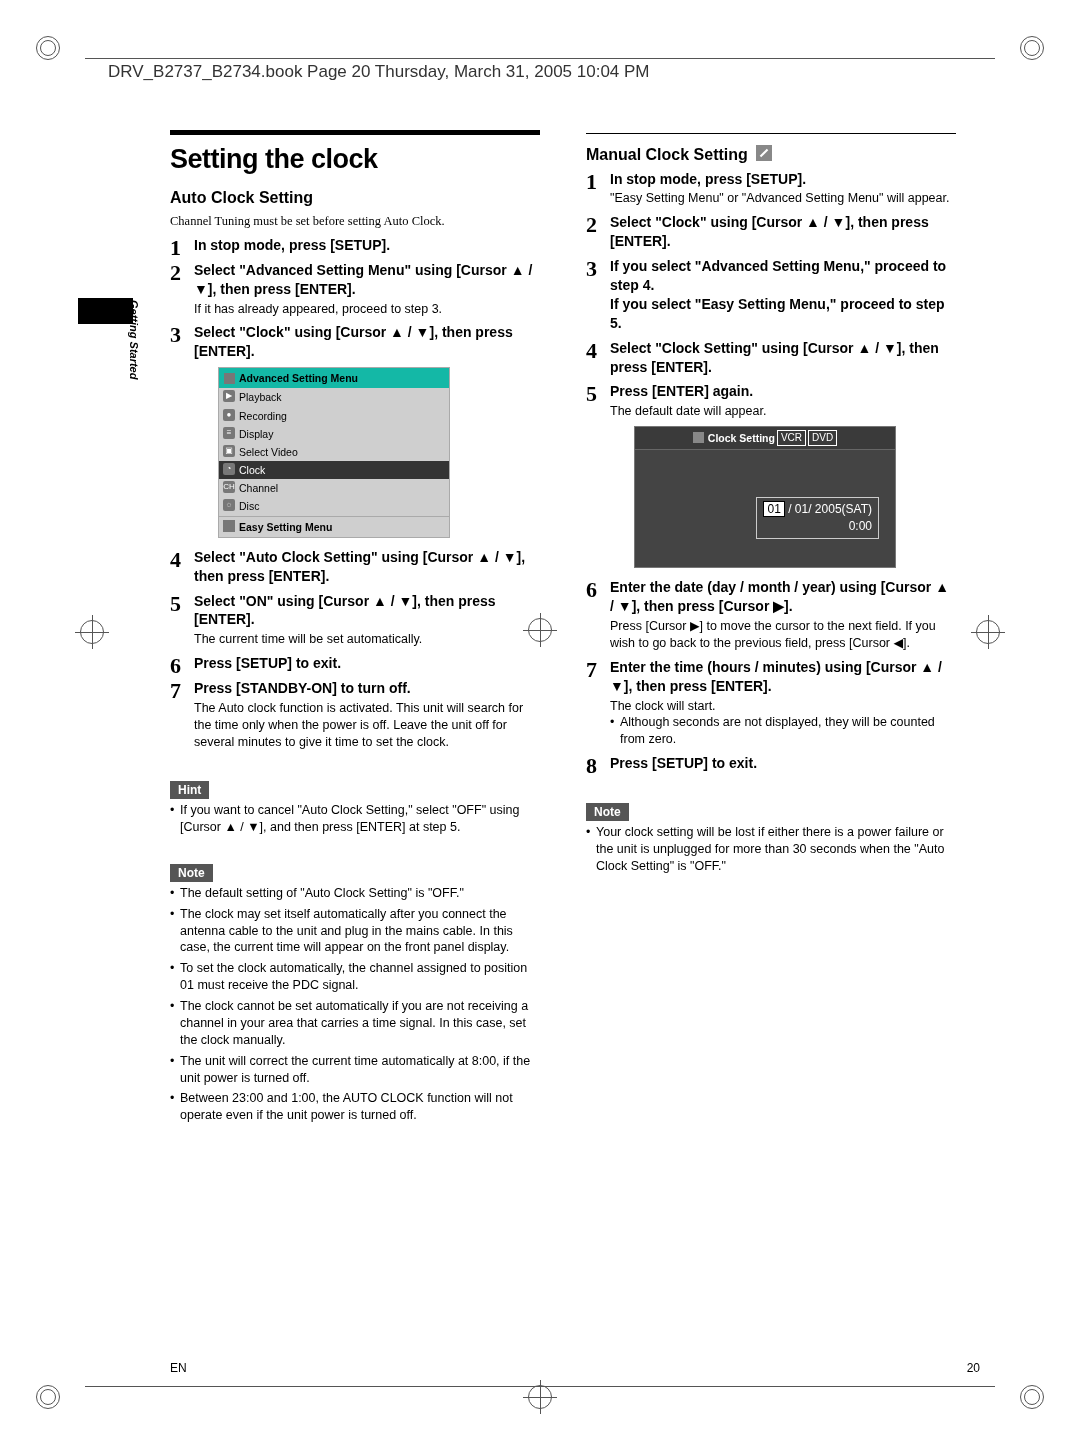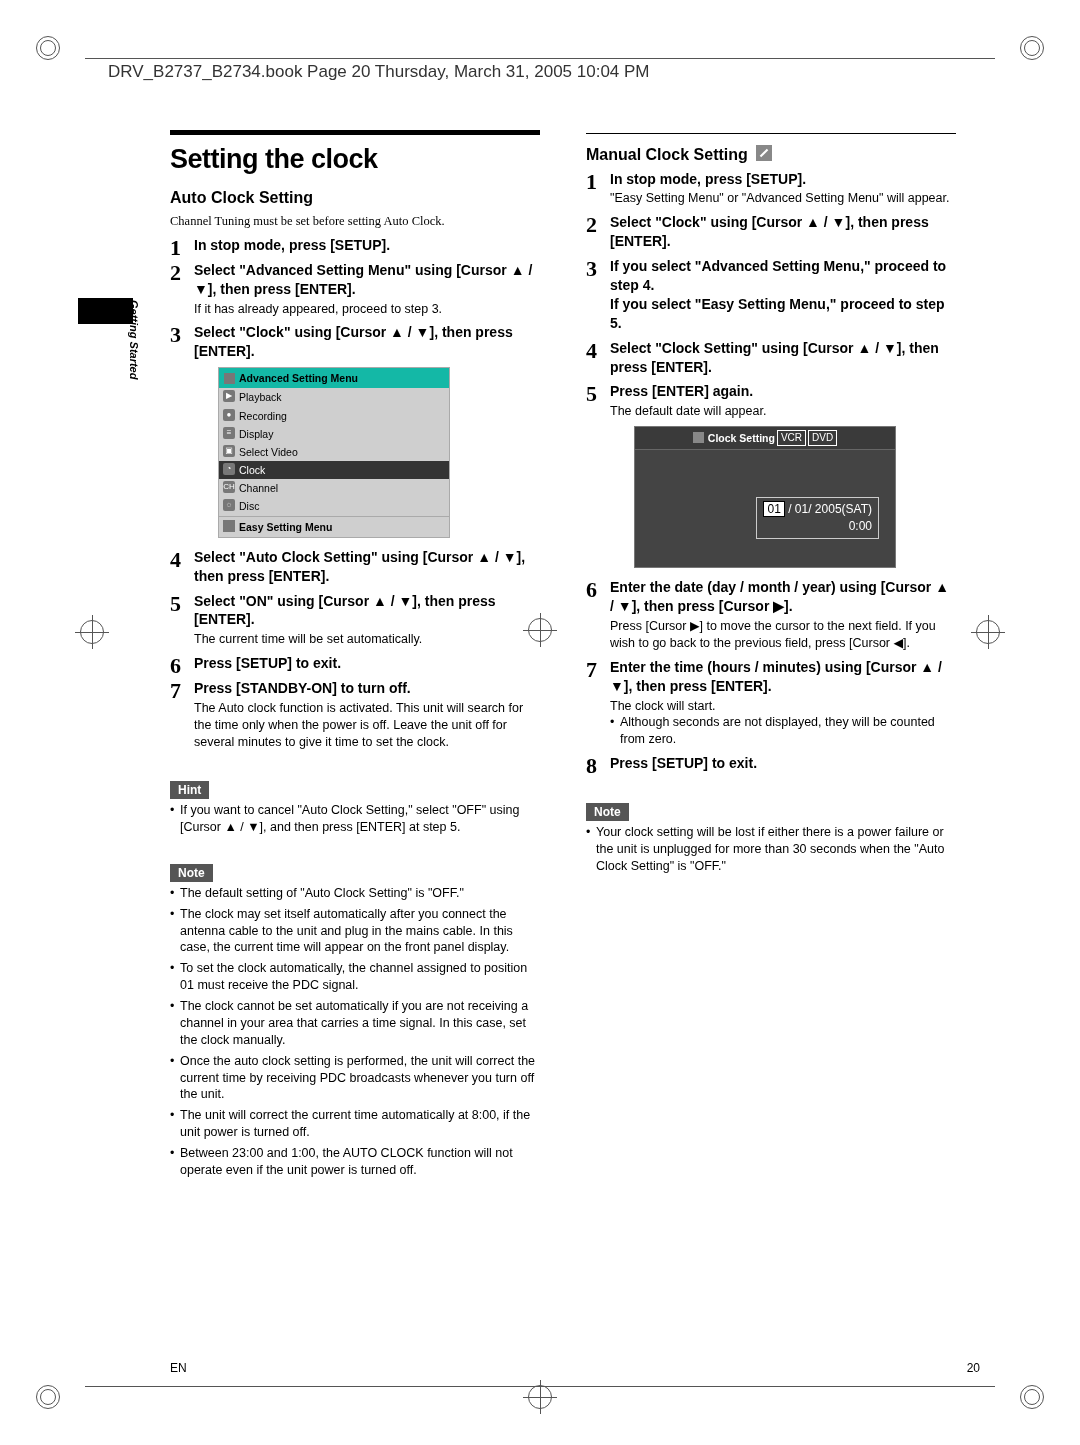--- a/index.html
+++ b/index.html
@@ -372,21 +372,20 @@
       <ul class="bullets" id="hintlist">
           <li>If you want to cancel "Auto Clock Setting," select "OFF" using [Cursor ▲ / ▼], and then press [ENTER] at step 5.</li>
         </ul>
 
       <div class="note-label">Note</div>
       <ul class="bullets" id="notelist-left">
           <li>The default setting of "Auto Clock Setting" is "OFF."</li>
           <li>The clock may set itself automatically after you connect the antenna cable to the unit and plug in the mains cable. In this case, the current time will appear on the front panel display.</li>
           <li>To set the clock automatically, the channel assigned to position 01 must receive the PDC signal.</li>
           <li>The clock cannot be set automatically if you are not receiving a channel in your area that carries a time signal. In this case, set the clock manually.</li>
-          <li>Once the auto clock setting is performed, the unit will correct the current time by receiving PDC broadcasts whenever you turn off the unit.</li>
           <li>The unit will correct the current time automatically at 8:00, if the unit power is turned off.</li>
           <li>Between 23:00 and 1:00, the AUTO CLOCK function will not operate even if the unit power is turned off.</li>
         </ul>
     </div>
 
     <div class="col">
       <div class="rule-thin"></div>
       <h2 class="sub">
         <span>Manual Clock Setting</span>
         <span class="tool-icon"></span>

